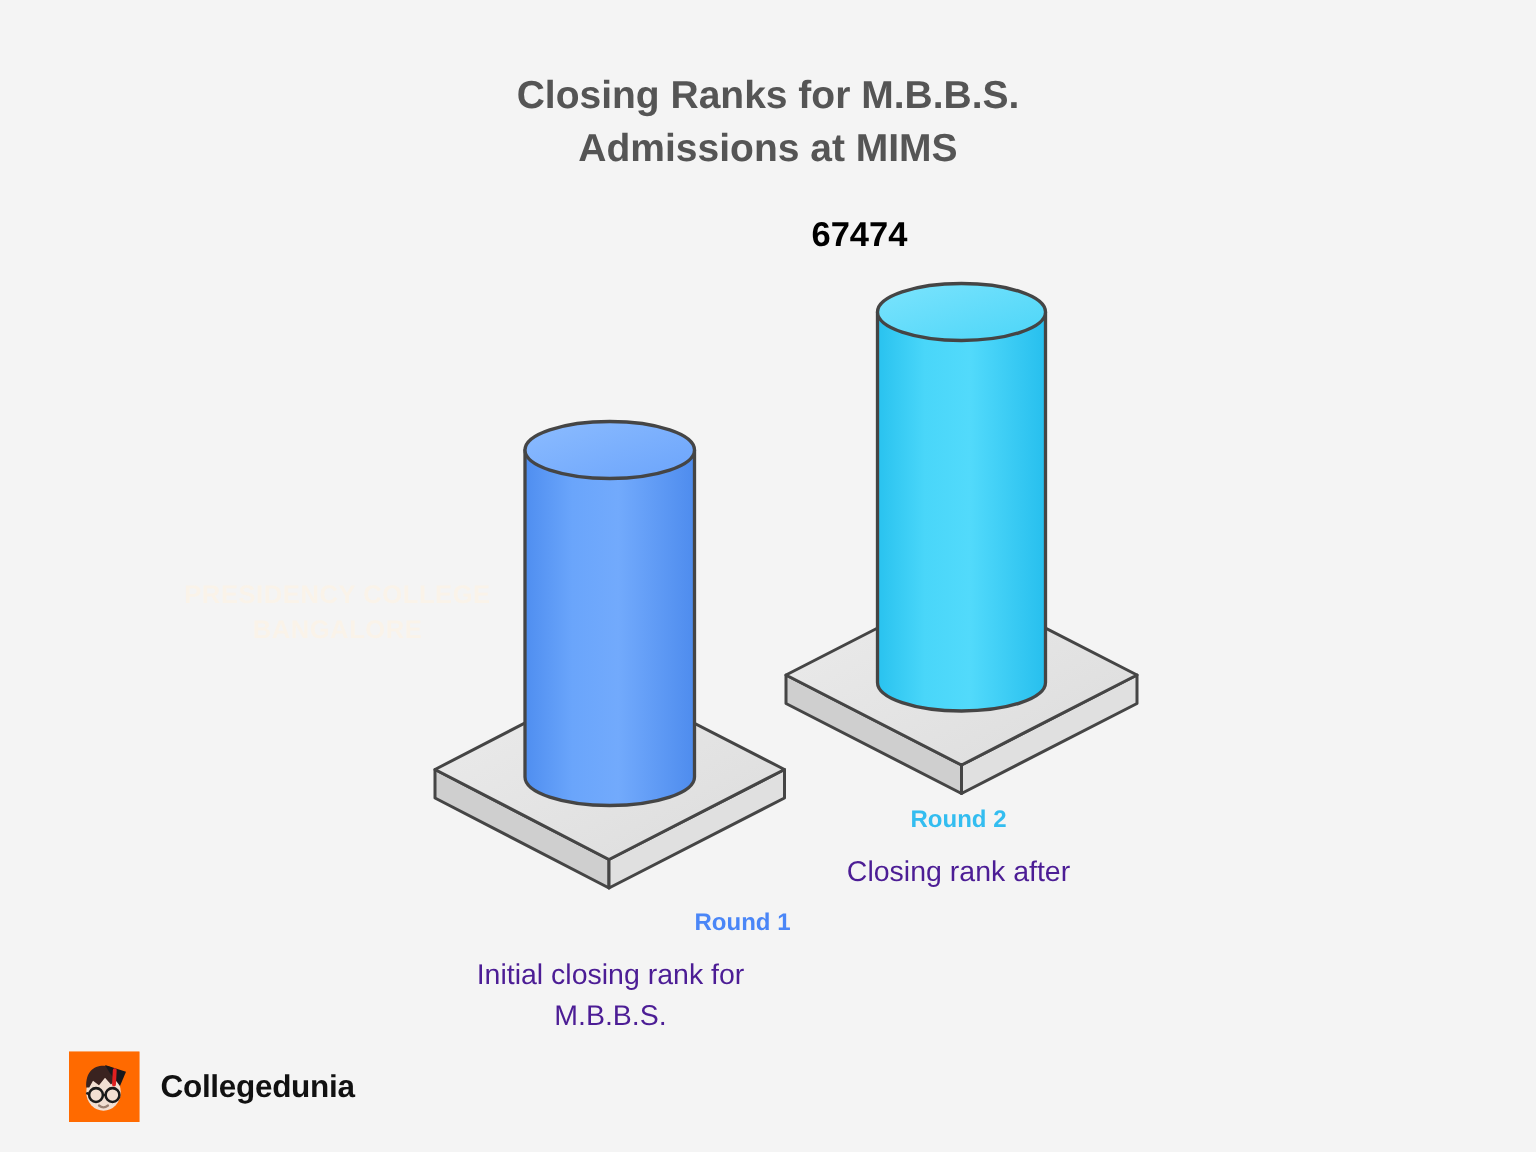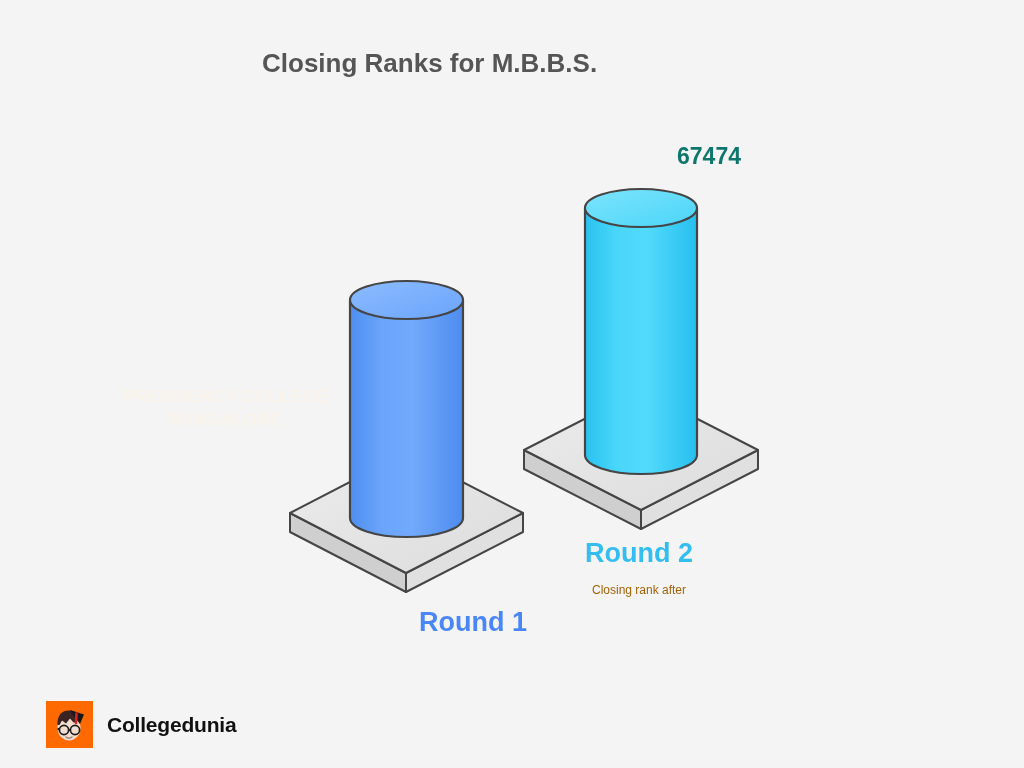--- a/index.html
+++ b/index.html
@@ -43,57 +43,57 @@
     color: #faf3e9;
     user-select: none;
   }
 
   
   .title {
     position: absolute;
     left: 262px;
     top: 46px;
     width: 500px;
-    text-align: left;
+    text-align: center;
     font-size: 26px;
     font-weight: bold;
     line-height: 1.33;
     color: #555555;
   }
 
   
   .value-label {
     position: absolute;
-    text-align: right;
+    text-align: left;
     font-size: 23px;
     font-weight: bold;
-    color: #0f766e;
+    color: #000000;
     width: 200px;
   }
   #value-r1 { left: 306px; top: 236px; }
   #value-r2 { left: 541px; top: 143px; }
 
   
   .caption {
     position: absolute;
     width: 240px;
     text-align: center;
   }
   #caption-r1 { left: 287px; top: 607px; }
   #caption-r2 { left: 519px; top: 538px; }
 
   .caption-title {
-    font-size: 27px;
+    font-size: 16px;
     font-weight: bold;
     margin-bottom: 13px;
   }
   .caption-desc {
-    font-size: 12px;
+    font-size: 19px;
     line-height: 1.42;
-    color: #a16207;
+    color: #4c1d95;
   }
 
   
   .brand {
     position: absolute;
     left: 46px;
     top: 701px;
     display: flex;
     align-items: center;
     gap: 14px;
@@ -515,20 +515,21 @@
     </svg>
   </div>
 
   <div class="watermark">
     <div>PRESIDENCY COLLEGE</div>
     <div>BANGALORE</div>
   </div>
 
   <div class="title">
     <div>Closing Ranks for M.B.B.S.</div>
+    <div>Admissions at MIMS</div>
   </div>
 
   <svg width="1024" height="768" viewBox="0 0 1024 768" style="position:absolute;left:0;top:0;">
     <defs>
       <linearGradient id="gradBlue" x1="0%" y1="0%" x2="100%" y2="0%">
         <stop offset="0%" stop-color="#4f8ef0"></stop>
         <stop offset="28%" stop-color="#6aa5fb"></stop>
         <stop offset="55%" stop-color="#72aafc"></stop>
         <stop offset="100%" stop-color="#4e8cee"></stop>
       </linearGradient>
@@ -579,20 +580,22 @@
       <ellipse cx="641" cy="208" rx="56" ry="19" fill="url(#gradCyanTop)" stroke="#454545" stroke-width="2.2"></ellipse>
     </g>
   </svg>
 
 
   <div class="value-label" id="value-r2">67474</div>
 
   <div class="caption" id="caption-r1">
     <div class="caption-title" style="color:#4a86f7;text-align:right;">Round 1</div>
     <div class="caption-desc">
+      <div>Initial closing rank for</div>
+      <div>M.B.B.S.</div>
     </div>
   </div>
 
   <div class="caption" id="caption-r2">
     <div class="caption-title" style="color:#33bdf0;">Round 2</div>
     <div class="caption-desc">
       <div>Closing rank after</div>
     </div>
   </div>
 

